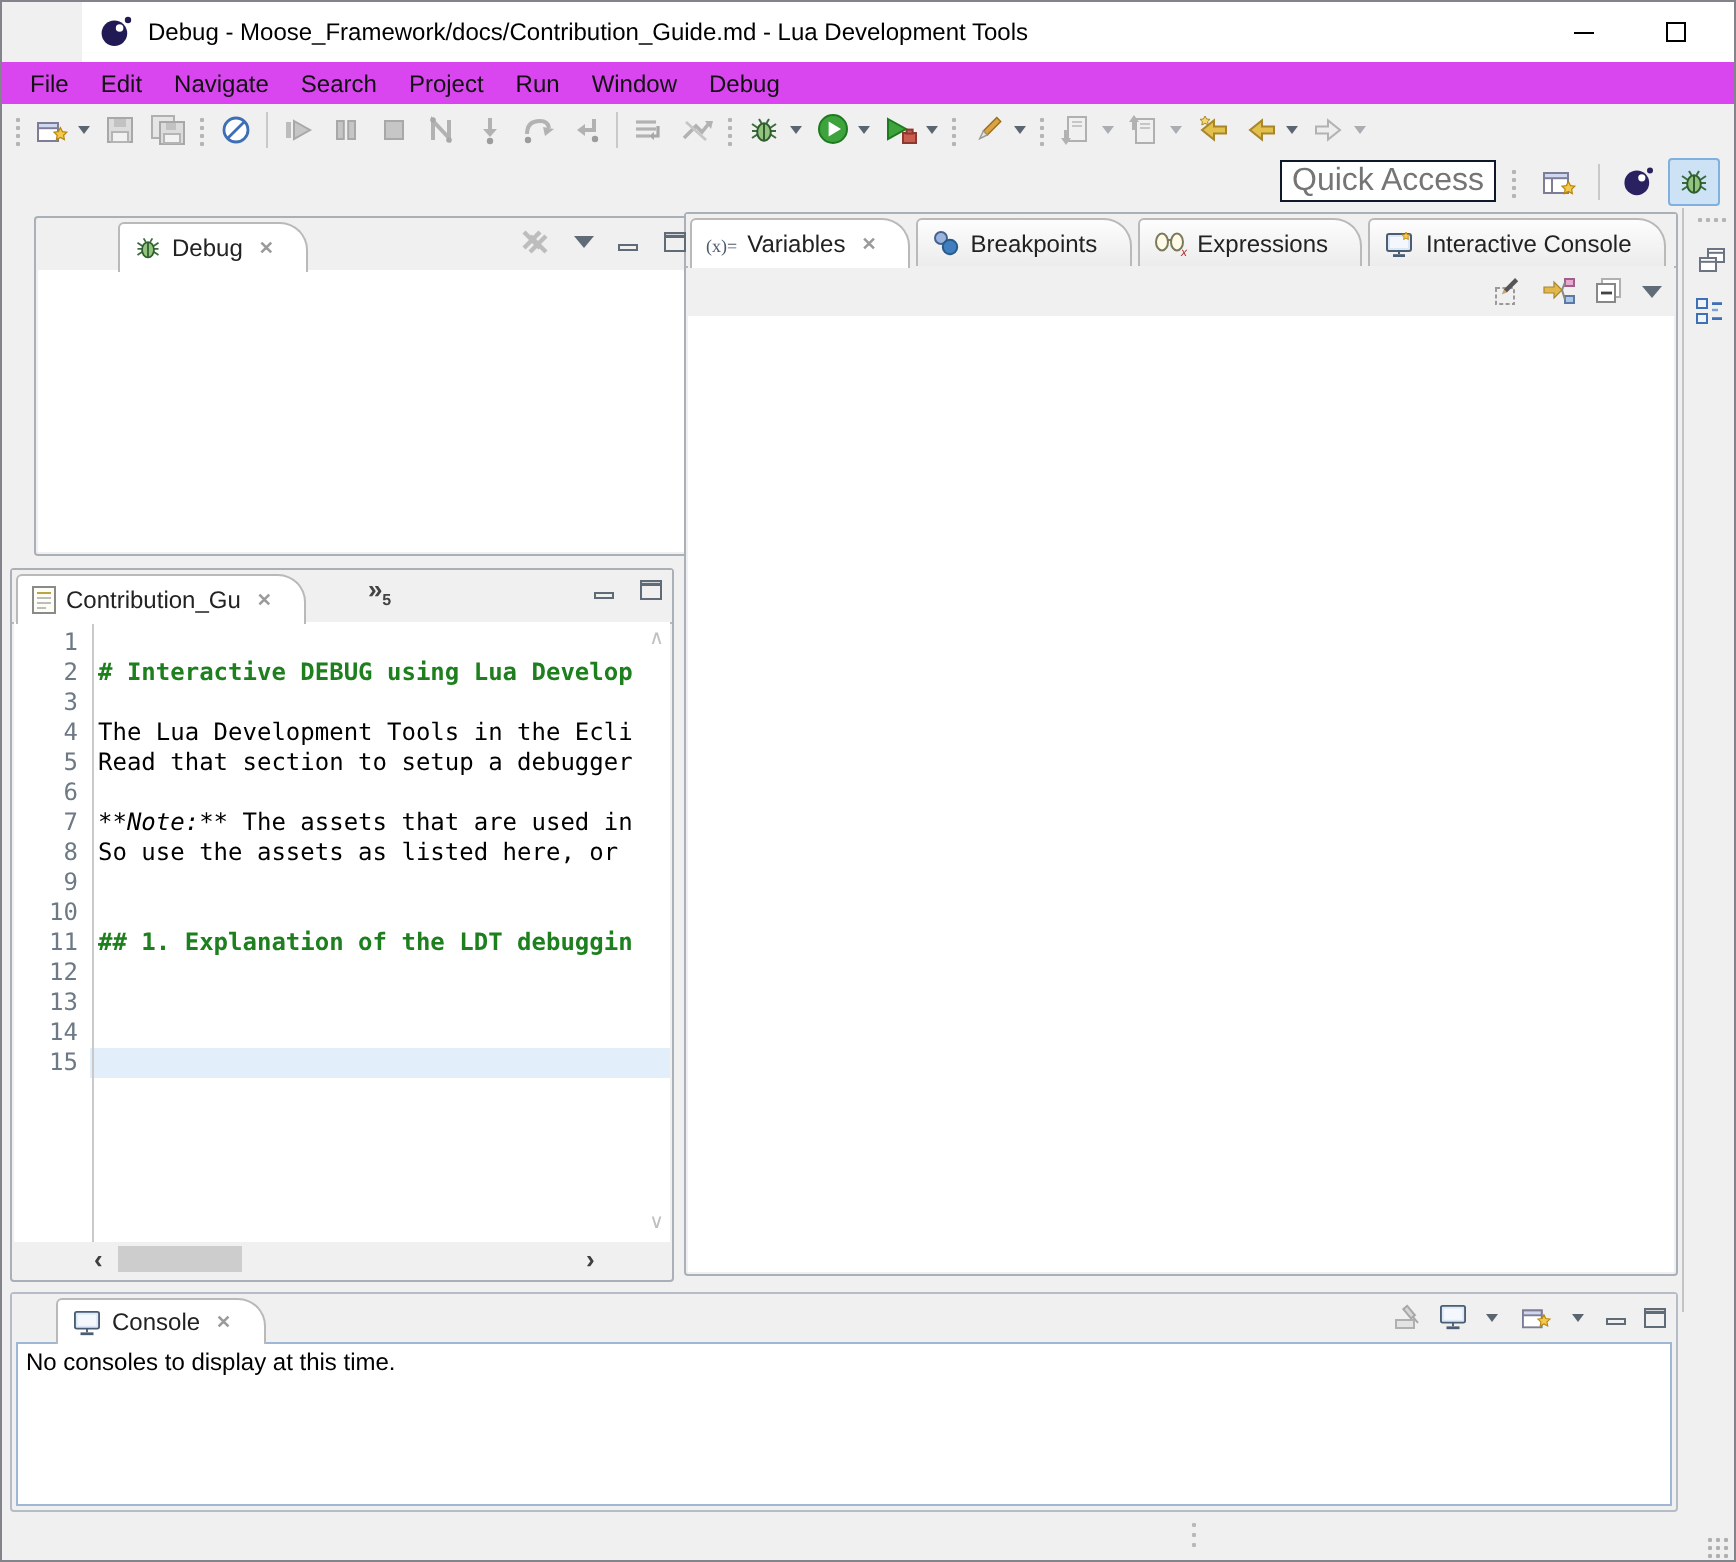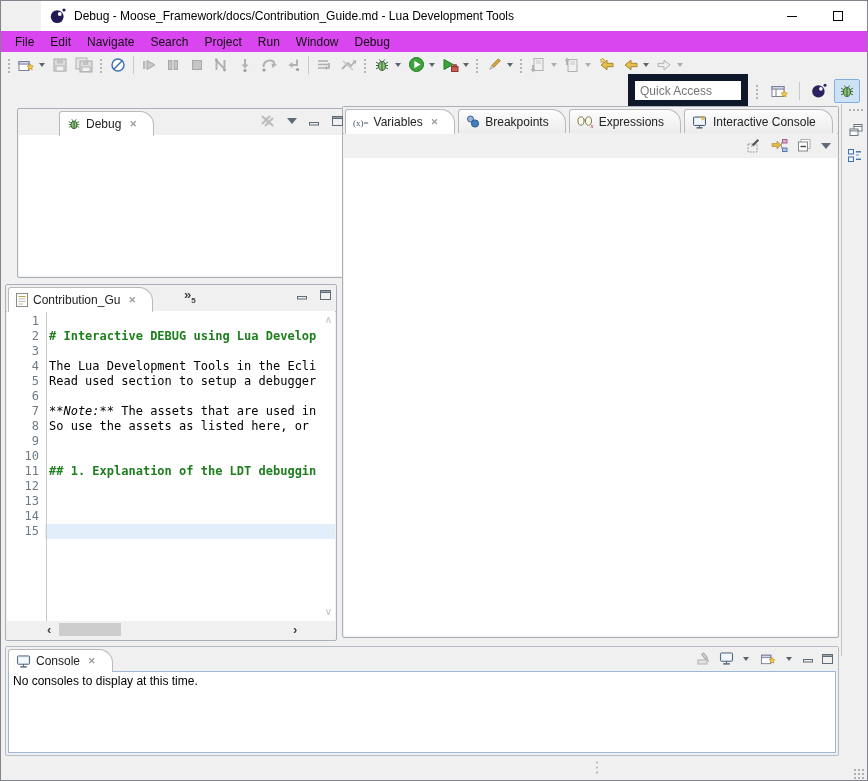--- a/index.html
+++ b/index.html
@@ -14,21 +14,21 @@
   .menubar{position:absolute;left:0;top:30px;width:100%;height:21px;background:#d946ef;display:flex;align-items:center;padding-left:6px;box-sizing:border-box;}
   .menu-item{font-size:12px;color:#111;padding:2px 8px;}
   
   .toolbar{position:absolute;left:0;top:51px;width:100%;height:25px;display:flex;align-items:center;padding-left:3px;box-sizing:border-box;}
   .toolbar2{position:absolute;left:0;top:76px;width:100%;height:27px;display:flex;align-items:center;justify-content:flex-end;padding-right:6px;box-sizing:border-box;}
   .icon-btn{height:22px;min-width:22px;display:flex;align-items:center;justify-content:center;padding:0 1px;}
   .dd{width:0;height:0;border-left:3px solid transparent;border-right:3px solid transparent;border-top:4px solid #5b6570;margin:0 3px 0 1px;}
   .dd.dis{border-top-color:#aaadb2;}
   .handle{width:6px;height:16px;margin:0 2px;background-image:radial-gradient(circle,#b4b4b4 1px,transparent 1.2px);background-size:4px 4px;background-position:1px 1px;}
   .sep{width:1px;height:18px;background:#c9c9c9;margin:0 3px;}
-  .qa{width:96px;height:17px;border:7px solid #0f172a;background:#fff;font-size:12px;color:#333;padding:1px 5px;font-family:"Liberation Sans",sans-serif;}
+  .qa{width:96px;height:17px;border:1px solid #0f172a;background:#fff;font-size:16px;color:#333;padding:1px 5px;font-family:"Liberation Sans",sans-serif;}
   .persp-btn{height:22px;min-width:24px;display:flex;align-items:center;justify-content:center;border:1px solid transparent;border-radius:2px;margin:0 1px;}
   .persp-btn.active{background:#cde2f5;border-color:#7fb0df;}
   
   .panel{position:absolute;background:#f0f0f0;border:1px solid #aab0b8;box-sizing:border-box;border-radius:2px;}
   .tabbar{position:relative;height:26px;display:flex;align-items:flex-end;border-bottom:1px solid #b9b9b9;background:#f0f0f0;padding-left:2px;}
   .tab{display:flex;align-items:center;gap:5px;height:24px;padding:0 16px 0 7px;font-size:12px;color:#222;border:1px solid #b9b9b9;border-bottom:none;border-radius:3px 14px 0 0;background:linear-gradient(#fdfdfd,#ececec);margin-right:3px;position:relative;box-sizing:border-box;white-space:nowrap;}
   .tab.active{background:#fff;z-index:2;height:25px;margin-bottom:-1px;}
   .tab-close{font-size:9px;color:#9a9a9a;font-weight:bold;margin-left:3px;}
   .hdr-btns{position:absolute;right:5px;top:5px;display:flex;align-items:center;gap:12px;z-index:3;}
   .panel-body{position:absolute;left:1px;right:1px;bottom:1px;background:#fff;}
@@ -421,21 +421,21 @@
           <div class="ed-row">
             <span class="ln">3</span>
             <span class="code"></span>
           </div>
           <div class="ed-row">
             <span class="ln">4</span>
             <span class="code"><span>The Lua Development Tools in the Ecli</span></span>
           </div>
           <div class="ed-row">
             <span class="ln">5</span>
-            <span class="code"><span>Read used section to setup a debugger</span></span>
+            <span class="code"><span>Read that section to setup a debugger</span></span>
           </div>
           <div class="ed-row">
             <span class="ln">6</span>
             <span class="code"></span>
           </div>
           <div class="ed-row">
             <span class="ln">7</span>
             <span class="code"><span class="md-em">**Note:**</span><span> The assets that are used in</span></span>
           </div>
           <div class="ed-row">
@@ -571,21 +571,21 @@
           <line x1="9" y1="3.8" x2="14" y2="3.8" stroke="#3f6fb5" stroke-width="1.4"></line>
           <rect x="1.5" y="9" width="5" height="4.5" fill="#eef4fb" stroke="#3f6fb5"></rect>
           <line x1="9" y1="11.3" x2="14" y2="11.3" stroke="#3f6fb5" stroke-width="1.4"></line>
           <line x1="9" y1="7" x2="12" y2="7" stroke="#7fa3cf" stroke-width="1.2"></line>
         </svg>
       </span>
   </div>
 
   <div class="panel" style="left:4px;top:645px;width:834px;height:110px;border-color:#b5bcc6;">
     <div class="tabbar" style="height:24px;border-bottom:none;">
-      <div class="tab active" style="height:23px;">
+      <div class="tab active" style="height:23px;margin-left:20px;">
         <span>
             <svg width="15" height="13" viewBox="0 0 16 14">
               <rect x="1.5" y="1" width="13" height="9" rx="1" fill="#dce8f5" stroke="#4a5d73"></rect>
               <rect x="3" y="2.5" width="10" height="6" fill="#f4f8fd"></rect>
               <line x1="8" y1="10" x2="8" y2="12" stroke="#4a5d73"></line>
               <line x1="4.5" y1="12.8" x2="11.5" y2="12.8" stroke="#4a5d73" stroke-width="1.5"></line>
             </svg>
           </span>
         <span>Console</span>
         <span class="tab-close">✕</span>

